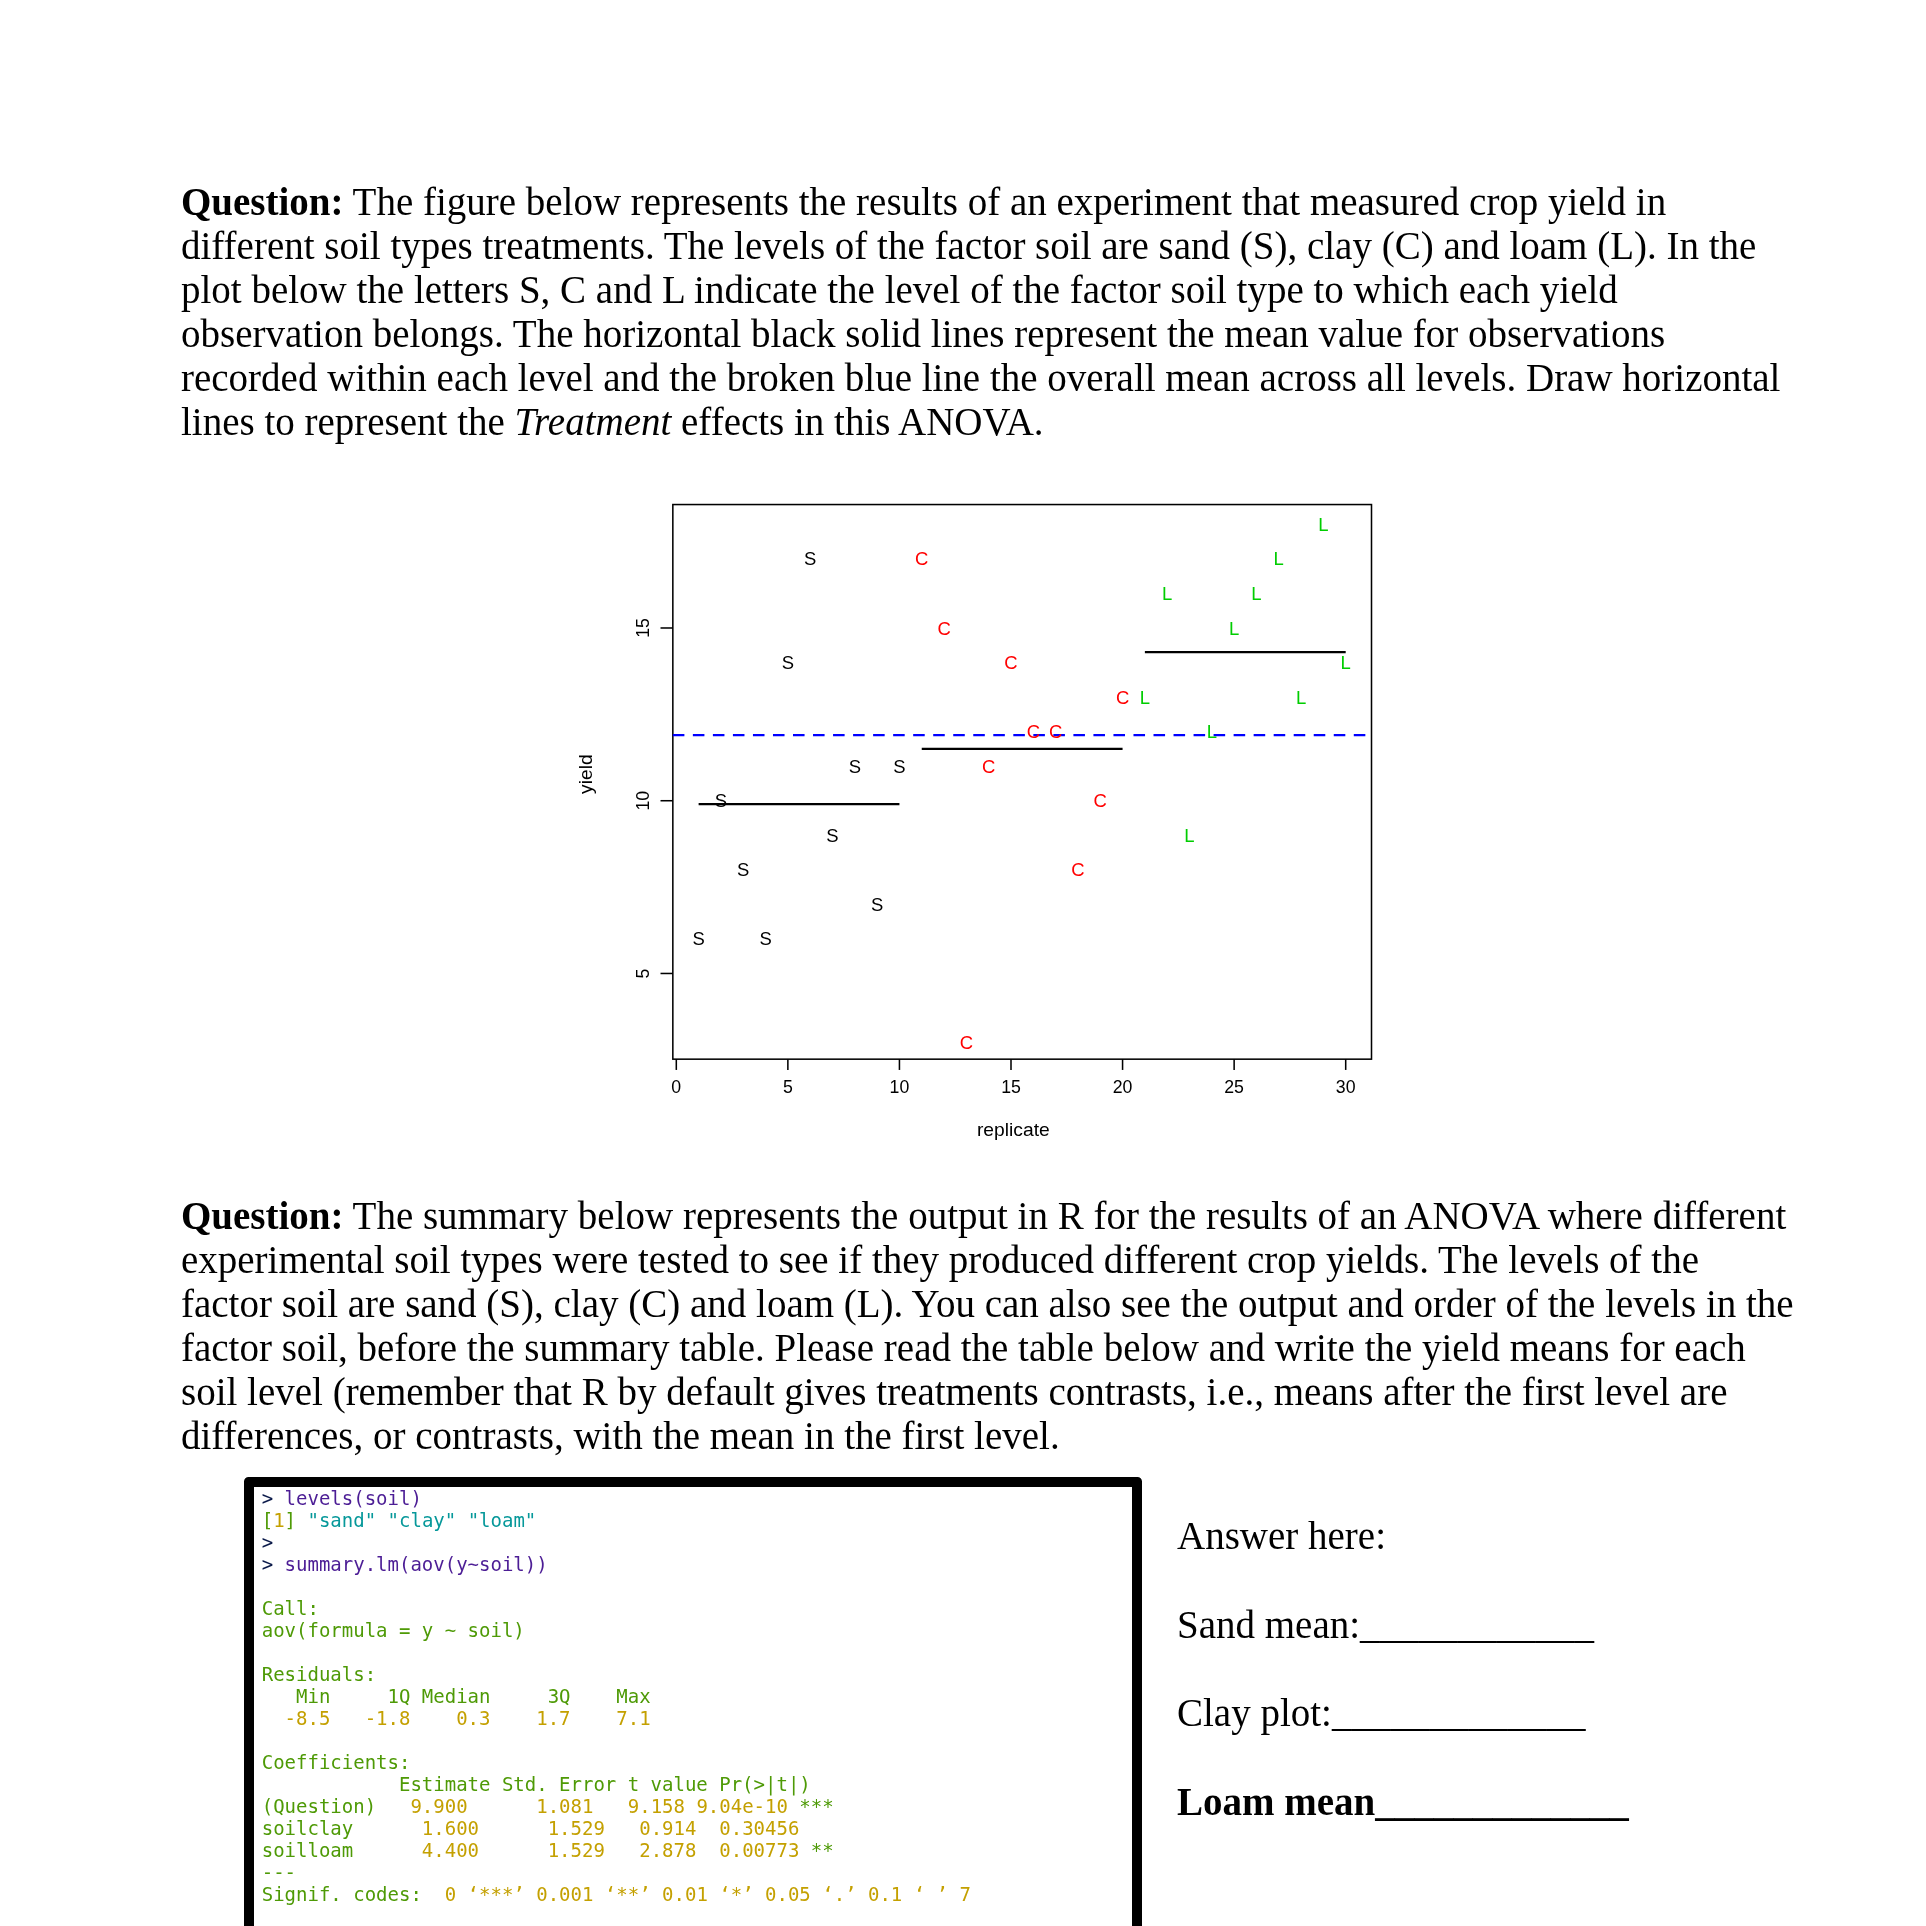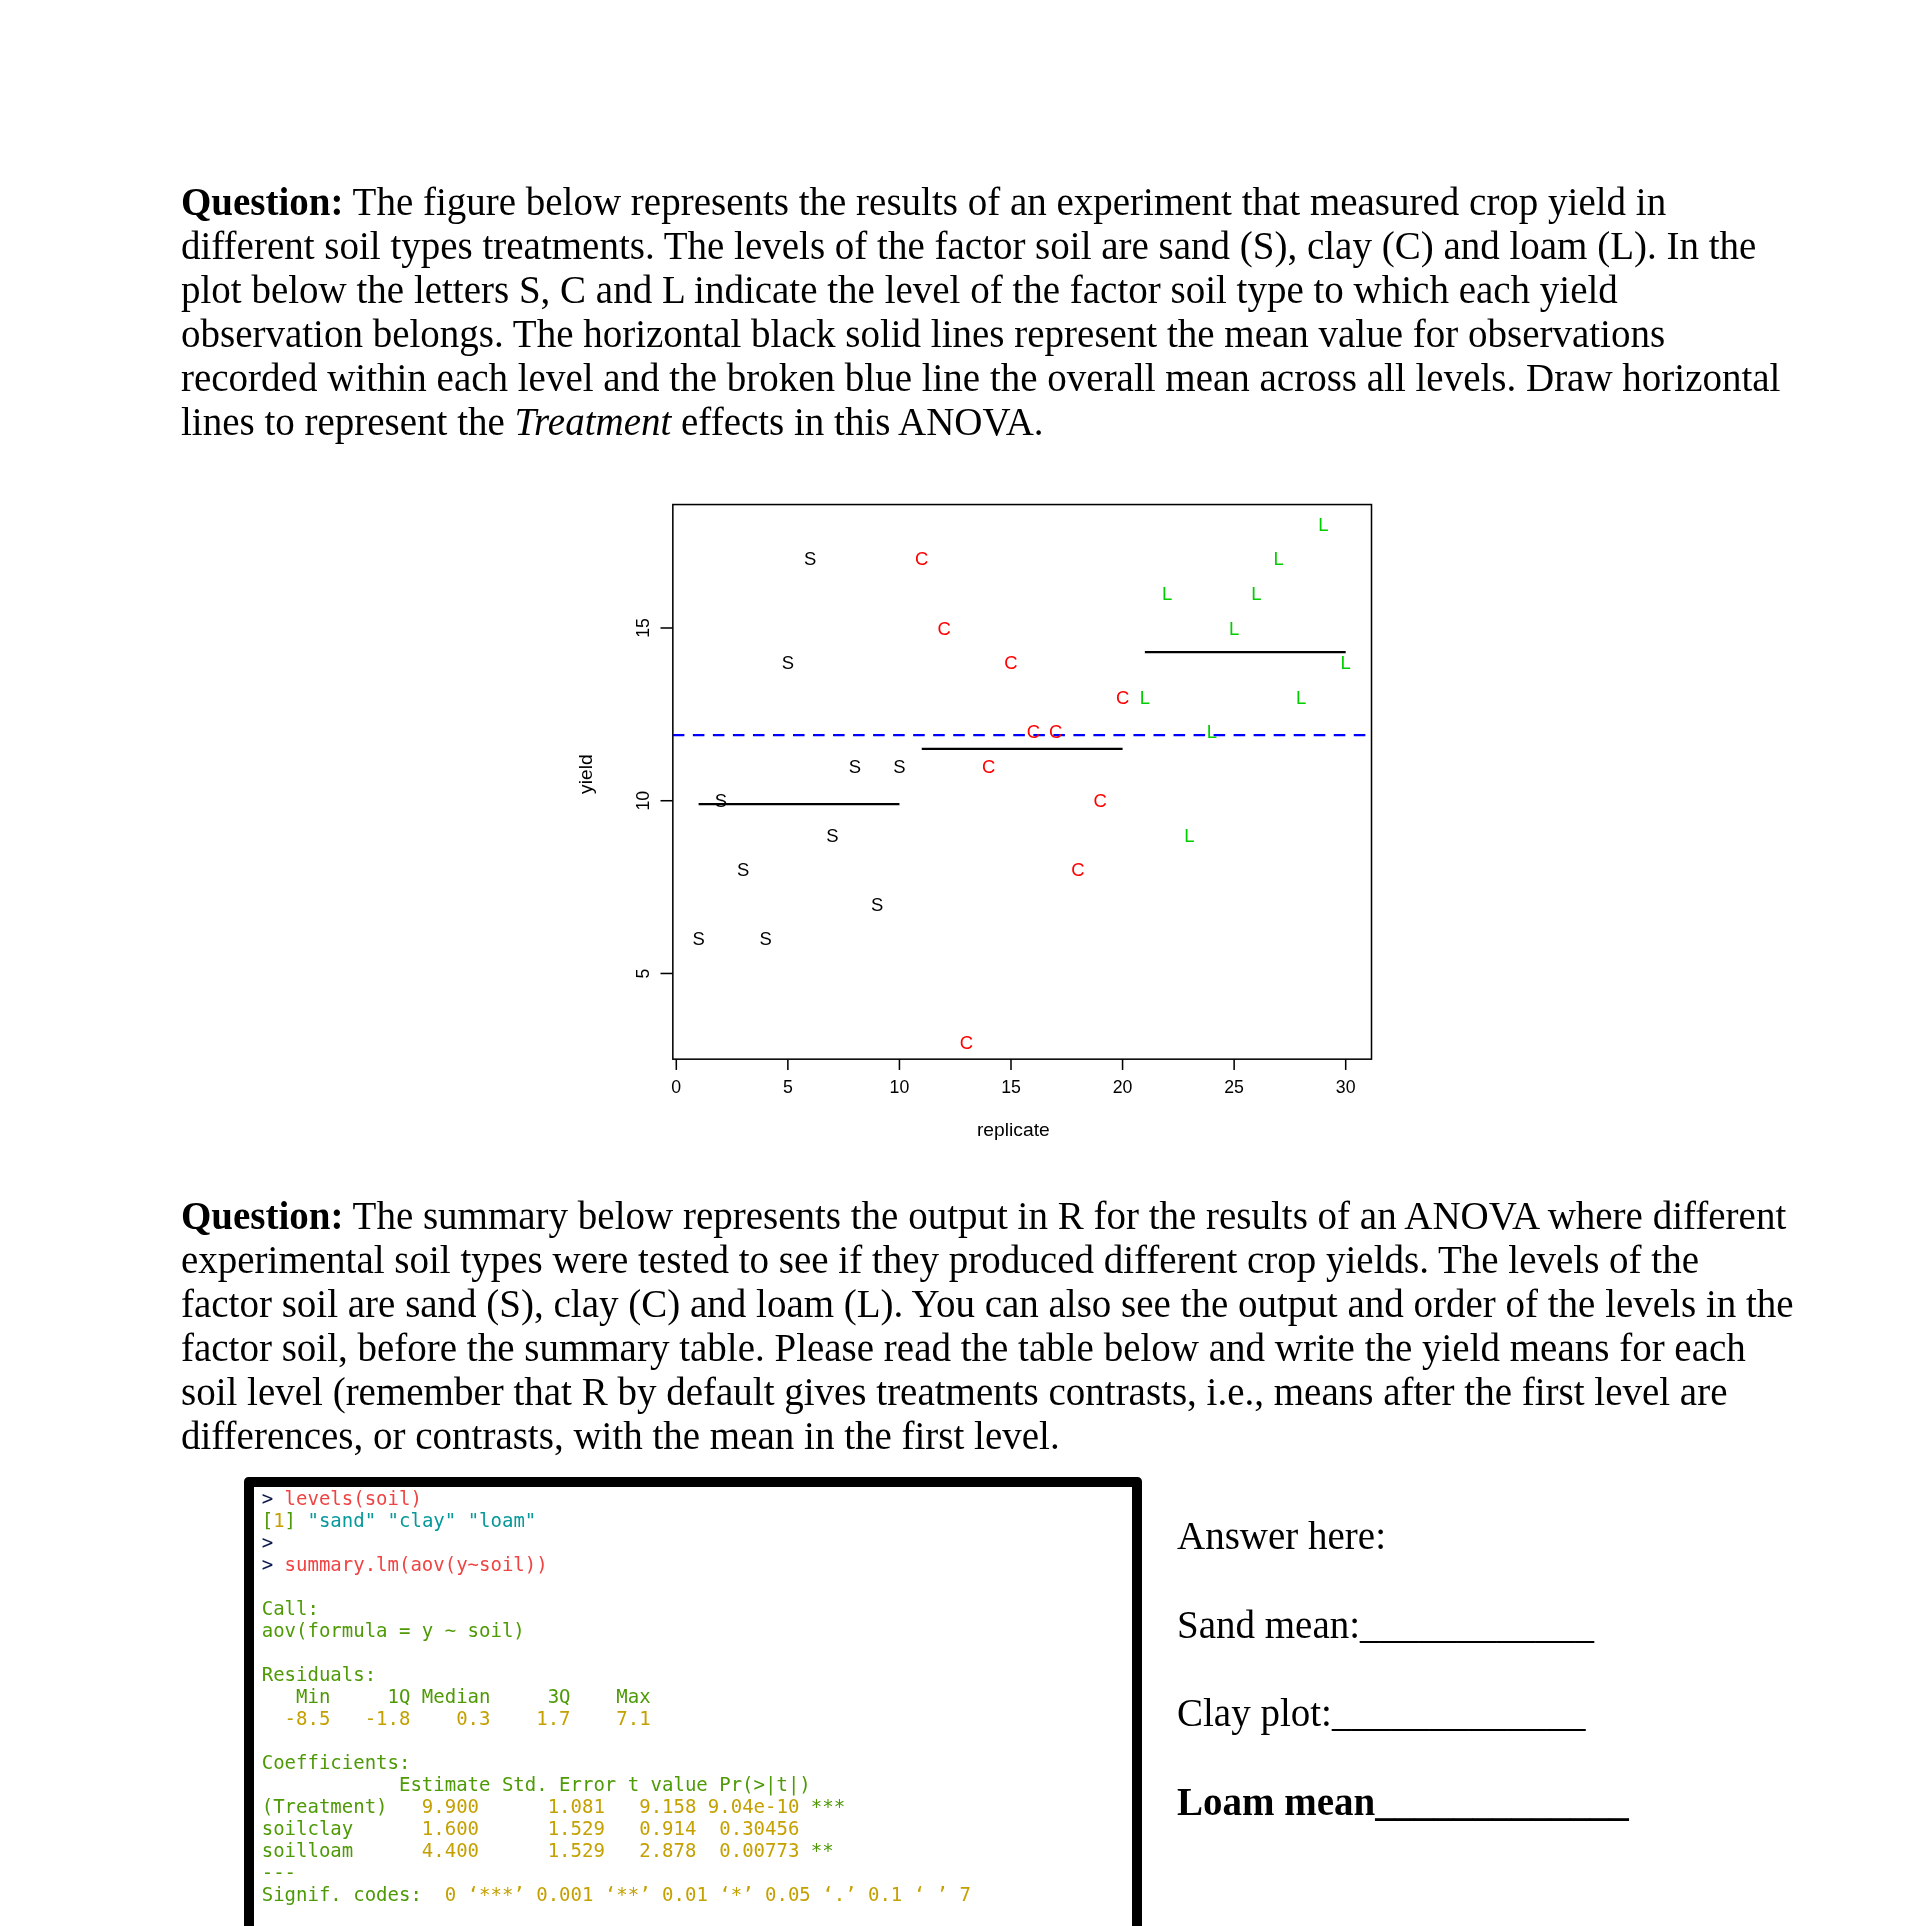--- a/index.html
+++ b/index.html
@@ -13,21 +13,21 @@
 
   
   #plot { position: absolute; left: 0; top: 0; width: 1965px; height: 2542px; pointer-events: none; }
   #plot text { font-family: "Liberation Sans", "DejaVu Sans", sans-serif; }
 
   
   #console { position: absolute; left: 244px; top: 1477px; width: 898px; height: 616px;
              border: 10px solid #000; border-radius: 4.6px; box-sizing: border-box; background: #fff; overflow: hidden; }
   #console pre { margin: 0; padding: 0 0 0 7.7px; font-family: "DejaVu Sans Mono", "Liberation Mono", monospace;
                  font-size: 19px; line-height: 22px; white-space: pre; }
-  .c-cmd { color: #ef4444; }
+  .c-cmd { color: #4c1d95; }
   .c-prompt { color: #0b1a4a; }
   .c-g { color: #4e9a06; }
   .c-y { color: #c4a000; }
   .c-t { color: #06989a; }
 
   
   .ans { position: absolute; left: 1177px; font-size: 39px; line-height: 44px; white-space: pre; }
   #ans-head { top: 1514px; }
   #ans-sand { top: 1603px; }
   #ans-clay { top: 1691px; }
@@ -114,21 +114,21 @@
 
 <span class="c-g">Call:</span>
 <span class="c-g">aov(formula = y ~ soil)</span>
 
 <span class="c-g">Residuals:</span>
 <span class="c-g">   Min     1Q Median     3Q    Max </span>
 <span class="c-y">  -8.5   -1.8    0.3    1.7    7.1 </span>
 
 <span class="c-g">Coefficients:</span>
 <span class="c-g">            Estimate Std. Error t value Pr(&gt;|t|)    </span>
-<span><span class="c-g">(Treatment)</span><span class="c-y">   9.900</span><span class="c-y">      1.081</span><span class="c-y">   9.158</span><span class="c-y"> 9.04e-10</span><span class="c-g"> ***</span></span>
+<span><span class="c-g">(Question)</span><span class="c-y">   9.900</span><span class="c-y">      1.081</span><span class="c-y">   9.158</span><span class="c-y"> 9.04e-10</span><span class="c-g"> ***</span></span>
 <span><span class="c-g">soilclay   </span><span class="c-y">   1.600</span><span class="c-y">      1.529</span><span class="c-y">   0.914</span><span class="c-y">  0.30456</span><span class="c-g">    </span></span>
 <span><span class="c-g">soilloam   </span><span class="c-y">   4.400</span><span class="c-y">      1.529</span><span class="c-y">   2.878</span><span class="c-y">  0.00773</span><span class="c-g"> ** </span></span>
 <span class="c-g">---</span>
 <span class="c-g">Signif. codes:  </span><span class="c-y">0 ‘***’ 0.001 ‘**’ 0.01 ‘*’ 0.05 ‘.’ 0.1 ‘ ’ 7</span>
 
 <span><span class="c-g">Residual standard error: </span><span class="c-y">3.418</span><span class="c-g"> on </span><span class="c-y">27</span><span class="c-g"> degrees of freedom</span></span>
 
 
 
 </pre>

